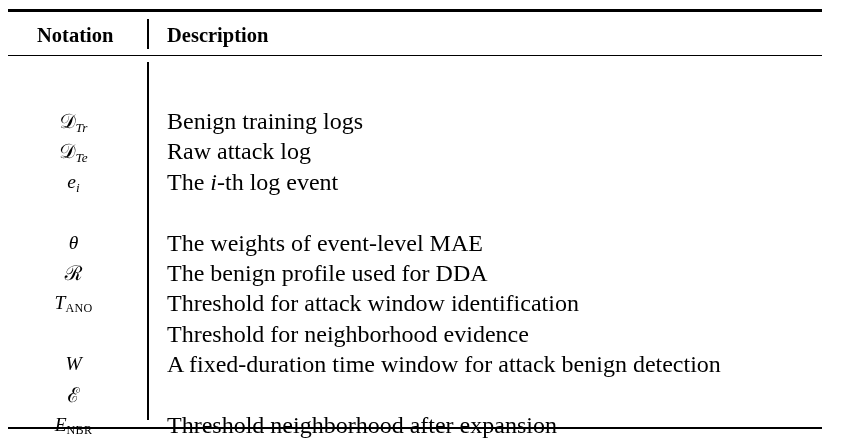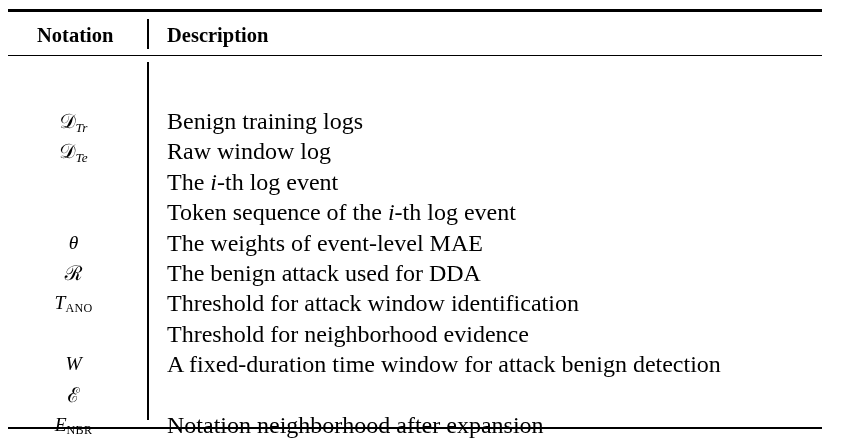--- a/index.html
+++ b/index.html
@@ -135,49 +135,49 @@
     <div class="th th-description">Description</div>
   </div>
 
   <div class="body-rows">
       <div class="row">
         <div class="cell-notation"><span class="cal" style="font-style: normal;">𝒟</span><span class="sub">Tr</span></div>
         <div class="cell-desc">Benign training logs</div>
       </div>
       <div class="row">
         <div class="cell-notation"><span class="cal" style="font-style: normal;">𝒟</span><span class="sub">Te</span></div>
-        <div class="cell-desc">Raw window log</div>
+        <div class="cell-desc">Raw attack log</div>
       </div>
       <div class="row">
+        <div class="cell-notation"><span class="mathvar">e</span><span class="sub">i</span></div>
         <div class="cell-desc"><span>The </span><span class="it">i</span><span>-th log event</span></div>
       </div>
       <div class="row">
-        <div class="cell-desc"><span>Token sequence of the </span><span class="it">i</span><span>-th log event</span></div>
       </div>
       <div class="row">
         <div class="cell-notation"><span class="mathvar">θ</span></div>
         <div class="cell-desc">The weights of event-level MAE</div>
       </div>
       <div class="row">
         <div class="cell-notation"><span class="cal" style="font-style: normal;">ℛ</span></div>
-        <div class="cell-desc">The benign attack used for DDA</div>
+        <div class="cell-desc">The benign profile used for DDA</div>
       </div>
       <div class="row">
         <div class="cell-notation"><span class="mathvar">T</span><span class="sub-sc">ANO</span></div>
         <div class="cell-desc">Threshold for attack window identification</div>
       </div>
       <div class="row">
         <div class="cell-desc">Threshold for neighborhood evidence</div>
       </div>
       <div class="row">
         <div class="cell-notation"><span class="mathvar">W</span></div>
         <div class="cell-desc">A fixed-duration time window for attack benign detection</div>
       </div>
       <div class="row">
         <div class="cell-notation"><span class="cal" style="font-style: normal;">ℰ</span></div>
       </div>
       <div class="row">
         <div class="cell-notation"><span class="mathvar">E</span><span class="sub-sc">NBR</span></div>
-        <div class="cell-desc">Notation neighborhood after expansion</div>
+        <div class="cell-desc">Threshold neighborhood after expansion</div>
       </div>
     </div>
 
 </div>
 
 </body></html>

